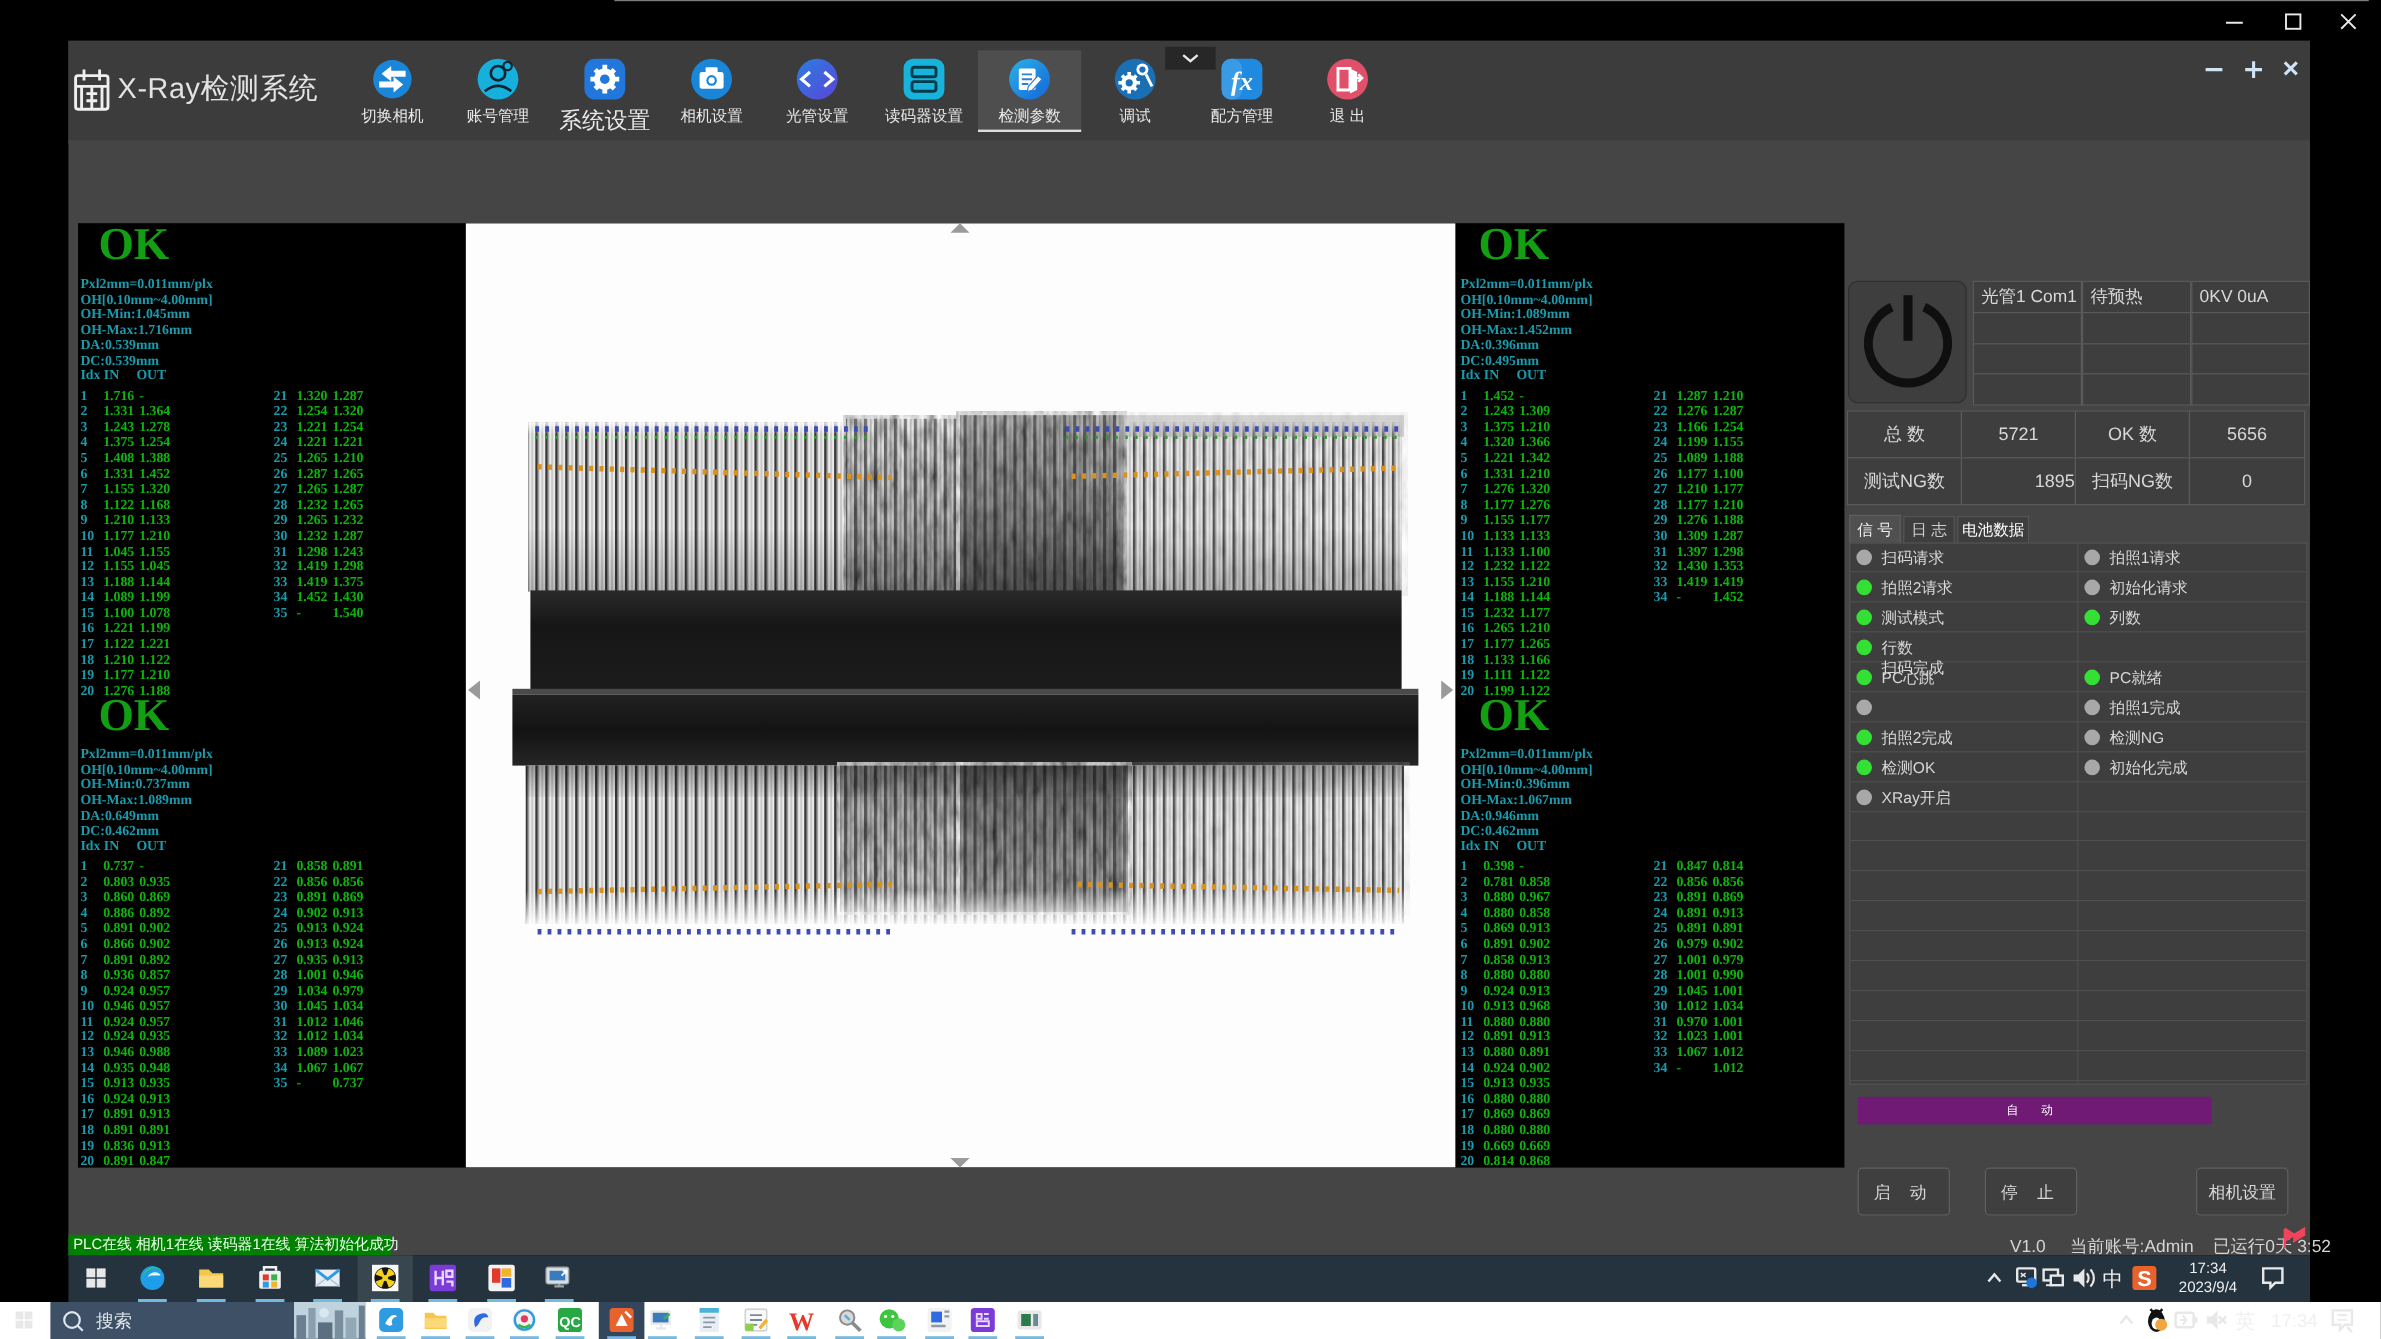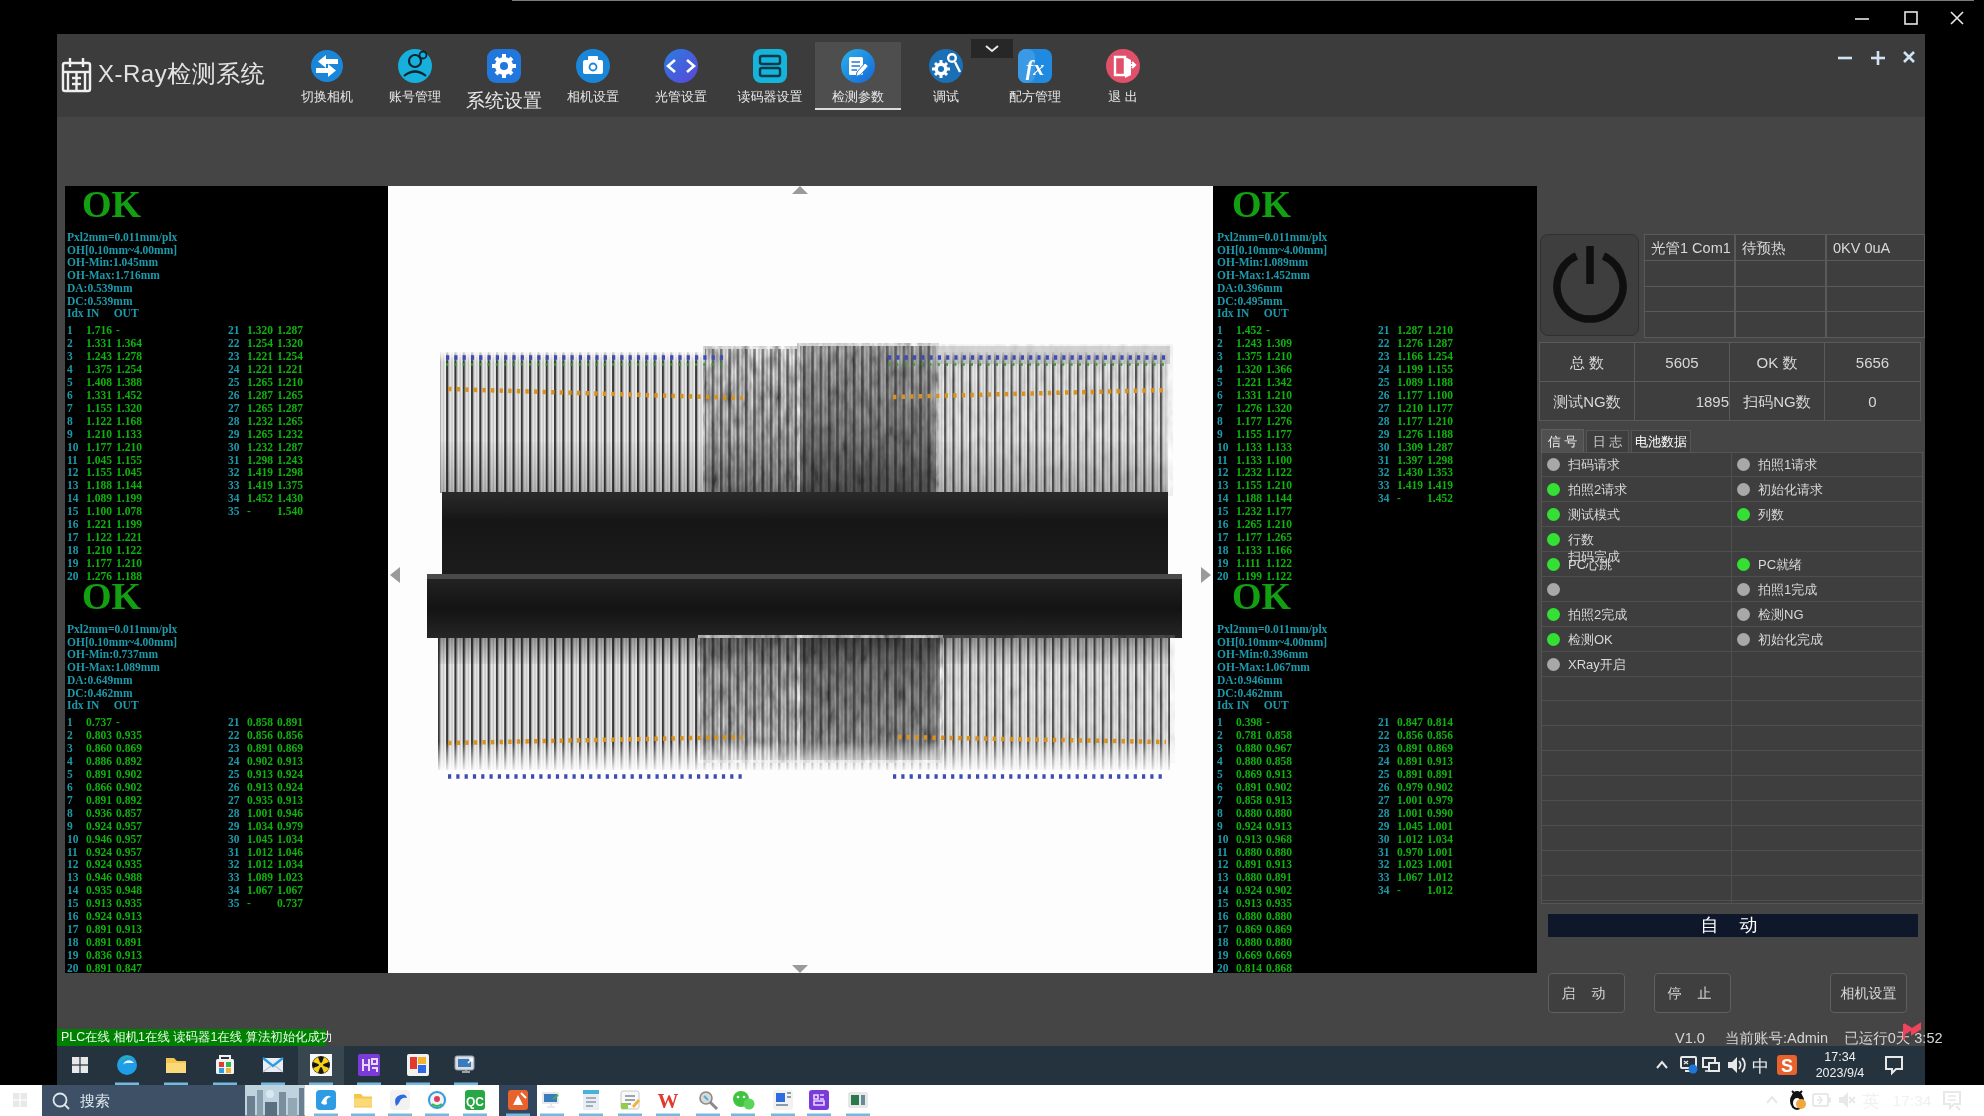--- a/index.html
+++ b/index.html
@@ -321,21 +321,21 @@
 <div class="cell" style="left:1644px;top:260px;width:91px;height:27px;line-height:26px;padding-left:6px;font-size:14.5px"></div>
 <div class="cell" style="left:1735px;top:260px;width:91px;height:27px;line-height:26px;padding-left:6px;font-size:14.5px"></div>
 <div class="cell" style="left:1826px;top:260px;width:99px;height:27px;line-height:26px;padding-left:6px;font-size:14.5px"></div>
 <div class="cell" style="left:1644px;top:286px;width:91px;height:26px;line-height:25px;padding-left:6px;font-size:14.5px"></div>
 <div class="cell" style="left:1735px;top:286px;width:91px;height:26px;line-height:25px;padding-left:6px;font-size:14.5px"></div>
 <div class="cell" style="left:1826px;top:286px;width:99px;height:26px;line-height:25px;padding-left:6px;font-size:14.5px"></div>
 <div class="cell" style="left:1644px;top:311px;width:91px;height:27px;line-height:26px;padding-left:6px;font-size:14.5px"></div>
 <div class="cell" style="left:1735px;top:311px;width:91px;height:27px;line-height:26px;padding-left:6px;font-size:14.5px"></div>
 <div class="cell" style="left:1826px;top:311px;width:99px;height:27px;line-height:26px;padding-left:6px;font-size:14.5px"></div>
 <div class="cell" style="left:1539px;top:342px;width:96px;height:40px;line-height:39px;text-align:center">总 数</div>
-<div class="cell" style="left:1634px;top:342px;width:96px;height:40px;line-height:39px;text-align:center">5605</div>
+<div class="cell" style="left:1634px;top:342px;width:96px;height:40px;line-height:39px;text-align:center">5721</div>
 <div class="cell" style="left:1729px;top:342px;width:96px;height:40px;line-height:39px;text-align:center">OK 数</div>
 <div class="cell" style="left:1824px;top:342px;width:97px;height:40px;line-height:39px;text-align:center">5656</div>
 <div class="cell" style="left:1539px;top:381px;width:96px;height:40px;line-height:39px;text-align:center">测试NG数</div>
 <div class="cell" style="left:1634px;top:381px;width:96px;height:40px;line-height:39px;text-align:right">1895</div>
 <div class="cell" style="left:1729px;top:381px;width:96px;height:40px;line-height:39px;text-align:center">扫码NG数</div>
 <div class="cell" style="left:1824px;top:381px;width:97px;height:40px;line-height:39px;text-align:center">0</div>
 
 <div style="position:absolute;left:1541px;top:429px;width:43px;height:24px;background:#505050;border:1px solid #5f5f5f;border-bottom:none;color:#eee;font-size:13px;text-align:center;line-height:23px">信 号</div>
 <div style="position:absolute;left:1586px;top:430px;width:43px;height:23px;background:#3e3e3e;border:1px solid #555;border-bottom:none;color:#ccc;font-size:13px;text-align:center;line-height:22px">日 志</div>
 <div style="position:absolute;left:1631px;top:430px;width:60px;height:23px;background:#3e3e3e;border:1px solid #555;border-bottom:none;color:#ffffff;font-size:13px;text-align:center;line-height:22px">电池数据</div>
@@ -385,21 +385,21 @@
     <div class="sigtxt" style="left:1568px;top:605.7px">拍照2完成</div>
 <div class="led" style="left:1737px;top:607.7px;background:#a8a8a8"></div>
     <div class="sigtxt" style="left:1758px;top:605.7px">检测NG</div>
 <div class="led" style="left:1547px;top:632.6px;background:#35e035"></div>
     <div class="sigtxt" style="left:1568px;top:630.6px">检测OK</div>
 <div class="led" style="left:1737px;top:632.6px;background:#a8a8a8"></div>
     <div class="sigtxt" style="left:1758px;top:630.6px">初始化完成</div>
 <div class="led" style="left:1547px;top:657.6px;background:#a8a8a8"></div>
     <div class="sigtxt" style="left:1568px;top:655.6px">XRay开启</div>
 
-<div style="position:absolute;left:1548px;top:914px;width:370px;height:23px;background:#0f172a;color:#fff;font-size:18px;text-align:center;line-height:23px;letter-spacing:8px">自 动</div>
+<div style="position:absolute;left:1548px;top:914px;width:295px;height:23px;background:#701a75;color:#fff;font-size:10px;text-align:center;line-height:23px;letter-spacing:8px">自 动</div>
 <div class="btn" style="left:1548px;top:973px;width:77px;height:40px;line-height:38px;letter-spacing:6px">启 动</div>
 <div class="btn" style="left:1654px;top:973px;width:77px;height:40px;line-height:38px;letter-spacing:6px">停 止</div>
 <div class="btn" style="left:1830px;top:973px;width:77px;height:40px;line-height:38px">相机设置</div>
 
 <div style="position:absolute;left:57px;top:1029px;width:269px;height:17.5px;background:#008000;color:#eaffea;font-size:12.4px;line-height:17.5px;padding-left:4px;white-space:nowrap">PLC在线 相机1在线  读码器1在线  算法初始化成功</div>
 <div style="position:absolute;left:1675px;top:1029px;font-size:14.5px;color:#d5d5d5">V1.0&nbsp;&nbsp;&nbsp;&nbsp;&nbsp;当前账号:Admin&nbsp;&nbsp;&nbsp;&nbsp;已运行0天 3:52</div>
 <svg width="22" height="20" style="position:absolute;left:1901px;top:1022px">
       <path d="M3 2 v16 M3 2 l8 5 l-8 5 M11 7 h8 v-5 l-8 5 M11 7 v5 l8 -5" fill="#f0445c" stroke="#f0445c" stroke-width="2"></path>
     </svg>
 

